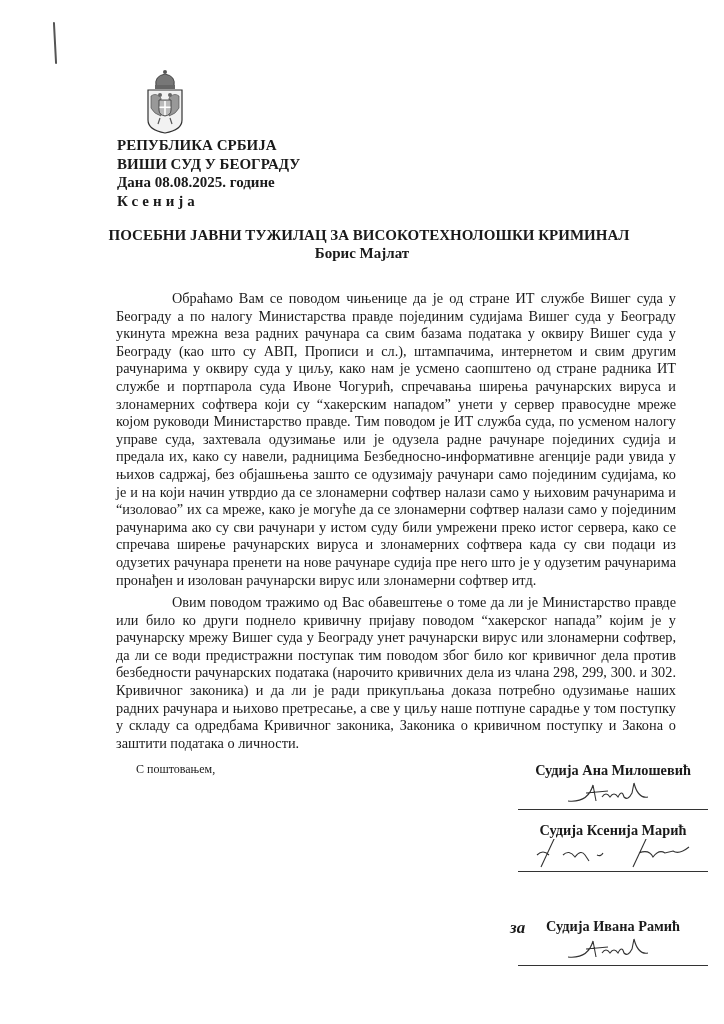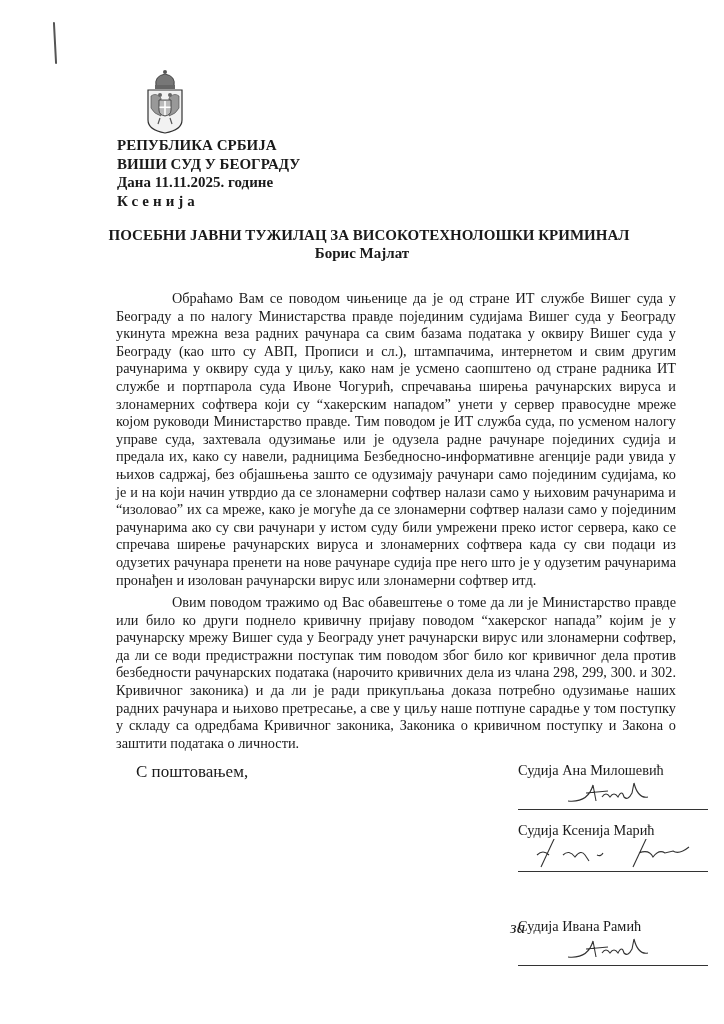--- a/index.html
+++ b/index.html
@@ -13,23 +13,23 @@
   .header .city { letter-spacing: 4px; }
   .addressee { position: absolute; left: 0; top: 226px; width: 724px; text-align: center;
                font-weight: bold; font-size: 15px; line-height: 18px; }
   .addressee .t1 { padding-left: 14px; }
   .addressee .t2 { padding-left: 0; }
   .body-text { position: absolute; left: 116px; width: 560px; font-size: 14.3px; line-height: 17.6px;
                text-align: justify; }
   .p1 { top: 290px; }
   .p2 { top: 594px; font-family: Liberation Serif, serif; }
   .indent { display: inline-block; width: 28px; }
-  .closing { position: absolute; left: 136px; top: 762px; font-size: 17px; }
+  .closing { position: absolute; left: 136px; top: 762px; font-size: 12px; }
   .sig-block { position: absolute; left: 518px; width: 190px; }
-  .sig-name { font-size: 14.3px; white-space: nowrap; position: relative; }
+  .sig-name { font-size: 14.3px; white-space: nowrap; text-align: center; position: relative; font-weight: bold; }
   .sig-line { height: 1px; background: #333; margin-top: 2px; }
   .sig-svg { display: block; margin: 0 auto; }
   .za { font-style: italic; font-size: 17px; position: absolute; left: -8px; top: 0; }
 </style>
 </head>
 <body>
 
 <div class="page">
 
   <div class="margin-mark"></div>
@@ -50,21 +50,21 @@
     <path d="M15 32 L27 32 L27 42 Q27 47 21 48 Q15 47 15 42 Z" fill="#bbb" stroke="#333" stroke-width="0.8"></path>
     <rect x="20.2" y="33" width="1.6" height="14" fill="#fff"></rect>
     <rect x="15.5" y="38.5" width="11" height="1.6" fill="#fff"></rect>
 
     <path d="M16 50 L14 56 M26 50 L28 56" stroke="#555" stroke-width="1.2"></path>
   </svg>
 
   <div class="header">
     <div>РЕПУБЛИКА СРБИЈА</div>
     <div>ВИШИ СУД У БЕОГРАДУ</div>
-    <div>Дана 11.11.2025. године</div>
+    <div>Дана 08.08.2025. године</div>
     <div class="city">Ксенија</div>
   </div>
 
   <div class="addressee">
     <div class="t1">ПОСЕБНИ ЈАВНИ ТУЖИЛАЦ ЗА ВИСОКОТЕХНОЛОШКИ КРИМИНАЛ</div>
     <div class="t2">Борис Мајлат</div>
   </div>
 
   <div class="body-text p1">
     <span class="indent"></span><span class="indent"></span><span>Обраћамо Вам се поводом чињенице да је од стране ИТ службе Вишег суда у Београду а по налогу Министарства правде појединим судијама Вишег суда у Београду укинута мрежна веза радних рачунара са свим базама података у оквиру Вишег суда у Београду (као што су АВП, Прописи и сл.), штампачима, интернетом и свим другим рачунарима у оквиру суда у циљу, како нам је усмено саопштено од стране радника ИТ службе и портпарола суда Ивоне Чогурић, спречавања ширења рачунарских вируса и злонамерних софтвера који су “хакерским нападом” унети у сервер правосудне мреже којом руководи Министарство правде. Тим поводом је ИТ служба суда, по усменом налогу управе суда, захтевала одузимање или је одузела радне рачунаре појединих судија и предала их, како су навели, радницима Безбедносно-информативне агенције ради увида у њихов садржај, без објашњења зашто се одузимају рачунари само појединим судијама, ко је и на који начин утврдио да се злонамерни софтвер налази само у њиховим рачунарима и “изоловао” их са мреже, како је могуће да се злонамерни софтвер налази само у појединим рачунарима ако су сви рачунари у истом суду били умрежени преко истог сервера, како се спречава ширење рачунарских вируса и злонамерних софтвера када су сви подаци из одузетих рачунара пренети на нове рачунаре судија пре него што је у одузетим рачунарима пронађен и изолован рачунарски вирус или злонамерни софтвер итд.</span>

